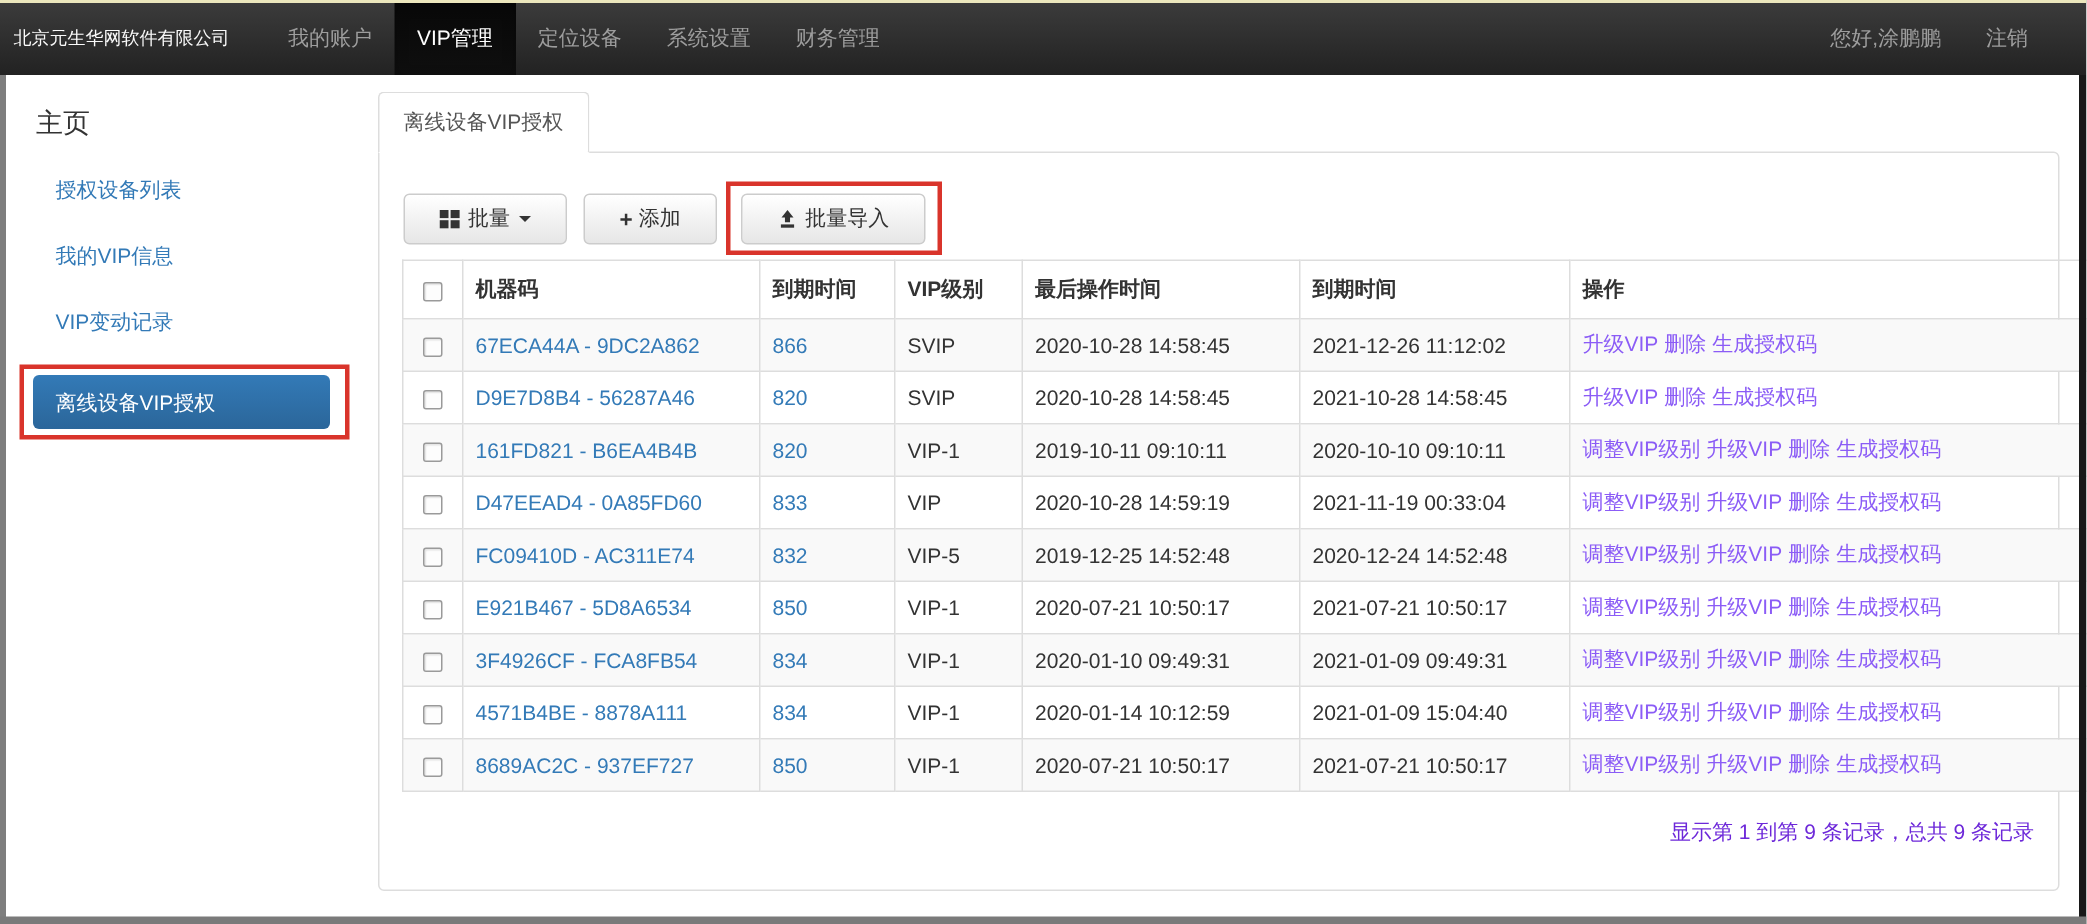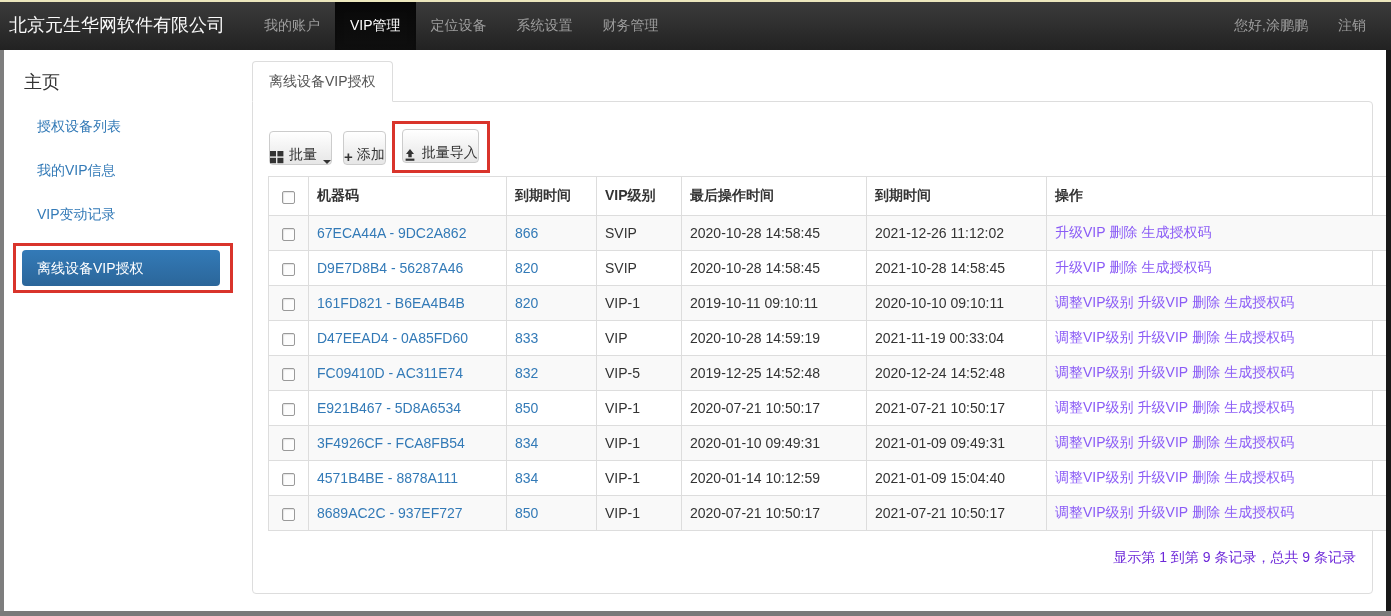--- a/index.html
+++ b/index.html
@@ -13,29 +13,29 @@
   .left-strip { position:absolute; top:50px; left:0; bottom:0; width:4px; background:#7e7e7e; z-index:20; }
   .right-strip{ position:absolute; top:50px; right:0; bottom:0; width:5px; background:#181818; z-index:20; }
   .bottom-strip{ position:absolute; left:0; right:0; bottom:0; height:5px; background:#7a7a7a; z-index:21; }
 
   
   .navbar {
     position:absolute; top:0; left:0; right:0; height:50px;
     background:linear-gradient(to bottom,#3c3c3c 0,#222 100%);
     display:flex; align-items:stretch; z-index:10;
   }
-  .brand { line-height:50px; padding:0 24px 0 9px; font-size:18px; color:#fafafa; white-space:nowrap; cursor:pointer;text-align:center; }
+  .brand { line-height:50px; padding:0 24px 0 9px; font-size:12px; color:#fafafa; white-space:nowrap; cursor:pointer;text-align:center; }
   .nav-items { display:flex; align-items:stretch; }
   .nav-item { line-height:50px; padding:0 15px; font-size:14px; color:#9d9d9d; cursor:pointer; white-space:nowrap; }
   .nav-item.active {
     color:#fff; background:linear-gradient(to bottom,#080808 0,#0f0f0f 100%);
     box-shadow:inset 0 3px 9px rgba(0,0,0,.25);
     text-align:right;
   }
-  .nav-right { margin-left:auto; display:flex; align-items:stretch; padding-right:10px; }
+  .nav-right { margin-left:auto; display:flex; align-items:stretch; padding-right:24px; }
   .nav-greeting { line-height:50px; padding:0 15px; font-size:14px; color:#9d9d9d; white-space:nowrap; }
   .nav-logout { line-height:50px; padding:0 15px; font-size:14px; color:#9d9d9d; cursor:pointer; white-space:nowrap; }
 
   
   .sidebar { position:absolute; top:50px; left:4px; width:248px; padding:20px 0 0 20px; }
   .sidebar-title { font-size:18px; color:#333; margin-bottom:24px; }
   .side-item { font-size:14px; color:#337ab7; padding-left:13px; margin-bottom:26px; cursor:pointer; white-space:nowrap; }
   .side-item-active-wrap { position:relative; margin-left:-2px; width:198px; }
   .side-item-active {
     display:block; width:198px; height:36px; line-height:36px; padding-left:15px;
@@ -53,21 +53,21 @@
     font-size:14px; color:#555; margin-bottom:-1px; cursor:pointer;
   }
   .panel {
     position:relative; z-index:1; border:1px solid #ddd; border-radius:0 4px 4px 4px;
     height:493px; padding:15px; background:#fff;
   }
 
   
   .toolbar { margin:12px 0 10px 1px; display:flex; align-items:center; }
   .btn {
-    display:inline-flex; align-items:flex-end; height:34px; padding:0 0;
+    display:inline-flex; align-items:center; height:34px; padding:0 23px;
     font-size:14px; color:#333; background:linear-gradient(to bottom,#fff 0,#e6e6e6 100%);
     border:1px solid #ccc; border-radius:4px; cursor:pointer; white-space:nowrap;
   }
   .btn + .btn-gap { width:11px; }
   .caret-down { width:0; height:0; border-left:4px solid transparent; border-right:4px solid transparent; border-top:4px solid #333; margin-left:6px; }
   .icon-svg { width:14px; height:14px; margin-right:5px; display:inline-block; }
   .plus-glyph { font-size:15px; font-weight:bold; margin-right:4px; line-height:1; }
   .import-wrap { position:relative; margin-left:16px; }
   .red-box-btn { position:absolute; top:-8px; bottom:-7px; left:-10px; right:-11px; border:3px solid #d9342b; pointer-events:none; }
 

